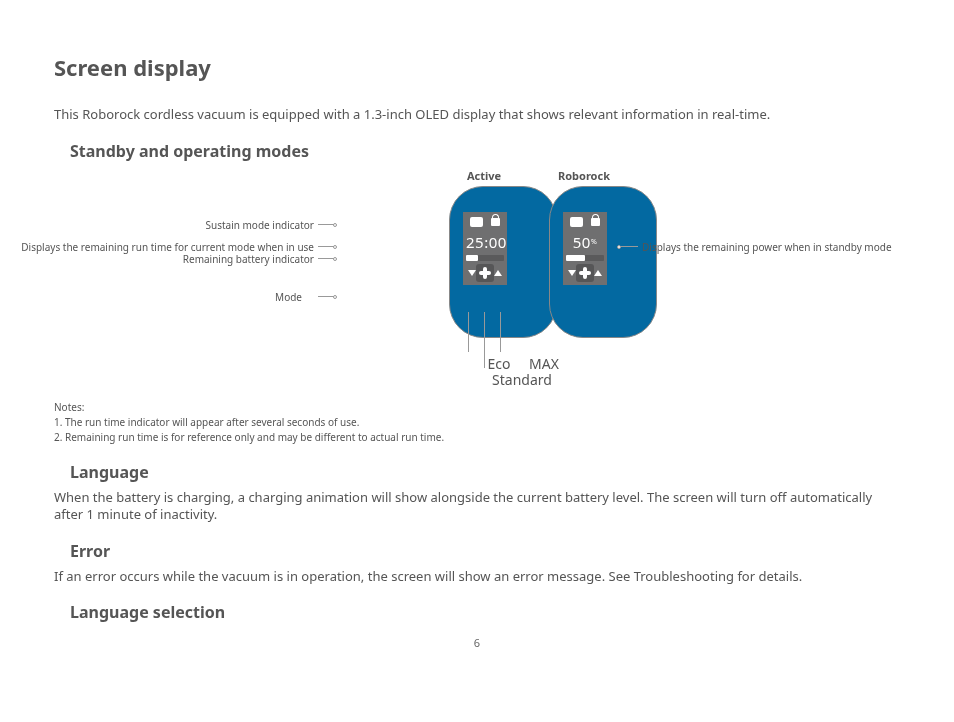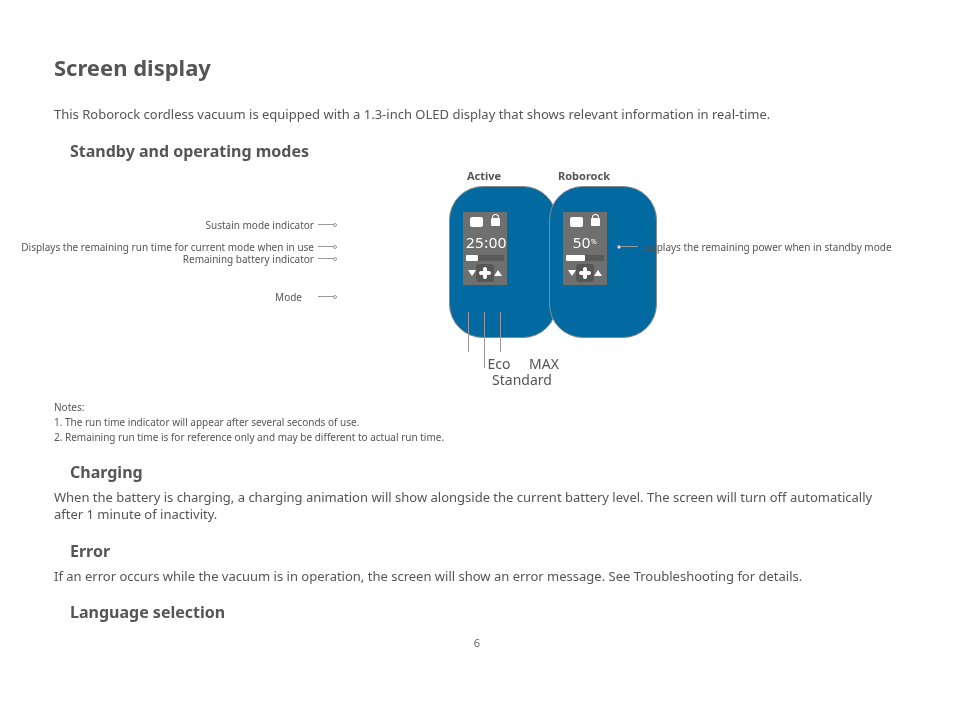--- a/index.html
+++ b/index.html
@@ -292,21 +292,21 @@
     <span class="blabel max">MAX</span>
     <span class="blabel std">Standard</span>
   </div>
 
   <div class="notes">
     <div>Notes:</div>
     <div>1. The run time indicator will appear after several seconds of use.</div>
     <div>2. Remaining run time is for reference only and may be different to actual run time.</div>
   </div>
 
-  <h2>Charging</h2>
+  <h2>Language</h2>
   <p class="body">When the battery is charging, a charging animation will show alongside the current battery level. The screen will turn off automatically after 1 minute of inactivity.</p>
 
   <h2>Error</h2>
   <p class="body">If an error occurs while the vacuum is in operation, the screen will show an error message. See Troubleshooting for details.</p>
 
   <h2>Language selection</h2>
 
   <div class="page-num">6</div>
 </div>
 

